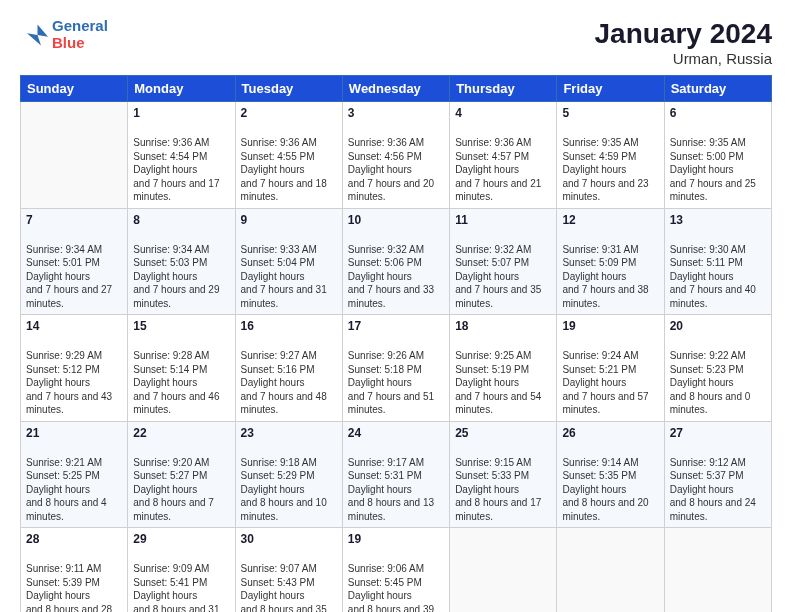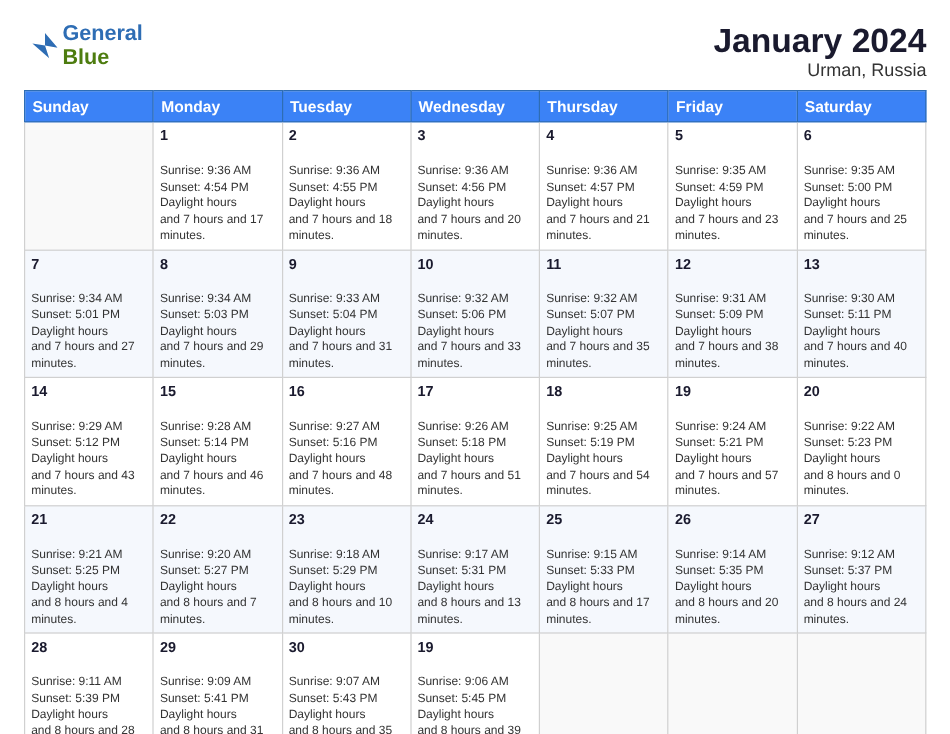--- a/index.html
+++ b/index.html
@@ -21,21 +21,21 @@
       justify-content: space-between;
       align-items: flex-start;
       margin-bottom: 8px;
     }
     .logo {
       display: flex;
       align-items: center;
       gap: 4px;
     }
     .logo-text {
-      font-size: 18px;
+      font-size: 15px;
       font-weight: bold;
       color: #1a1a2e;
       line-height: 1.1;
     }
     .logo-text span {
       color: #2e6db4;
     }
     .logo-icon {
       width: 28px;
       height: 28px;
@@ -52,21 +52,21 @@
       font-size: 15px;
       color: #333;
       text-align: right;
     }
     table {
       width: 100%;
       border-collapse: collapse;
       table-layout: fixed;
     }
     .header-row th {
-      background-color: #3b82f6;
+      background-color: #1d4ed8;
       color: #fff;
       font-size: 13px;
       font-weight: bold;
       padding: 5px 6px;
       text-align: left;
       border: 1px solid #2e6db4;
     }
     .calendar-cell {
       vertical-align: top;
       padding: 4px 5px;
@@ -99,21 +99,21 @@
 <body>
 
 <div class="page">
   <div class="header">
     <div class="logo">
       <svg class="logo-icon" viewBox="0 0 32 32">
         <polygon points="20,4 32,18 20,16 24,28 8,14 20,16" fill="#2e6db4"></polygon>
       </svg>
       <div class="logo-text">
         <div><span>General</span></div>
-        <div><span style="color:#4d7c0f">Blue</span></div>
+        <div><span style="color:#ef4444">Blue</span></div>
       </div>
     </div>
     <div class="title-block">
       <div class="main-title">January 2024</div>
       <div class="subtitle">Urman, Russia</div>
     </div>
   </div>
 
   <table>
     <thead>

